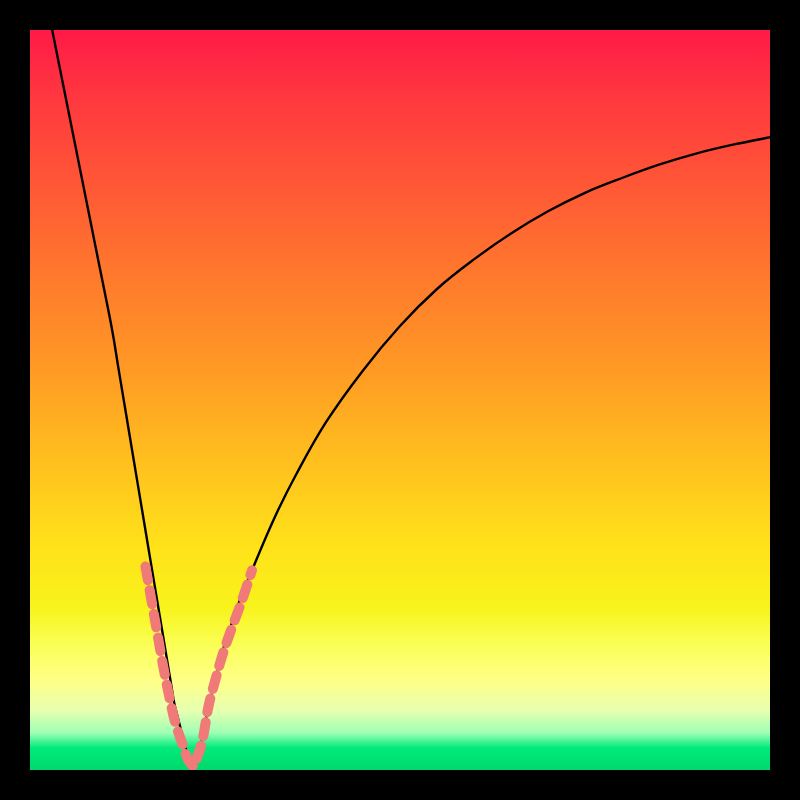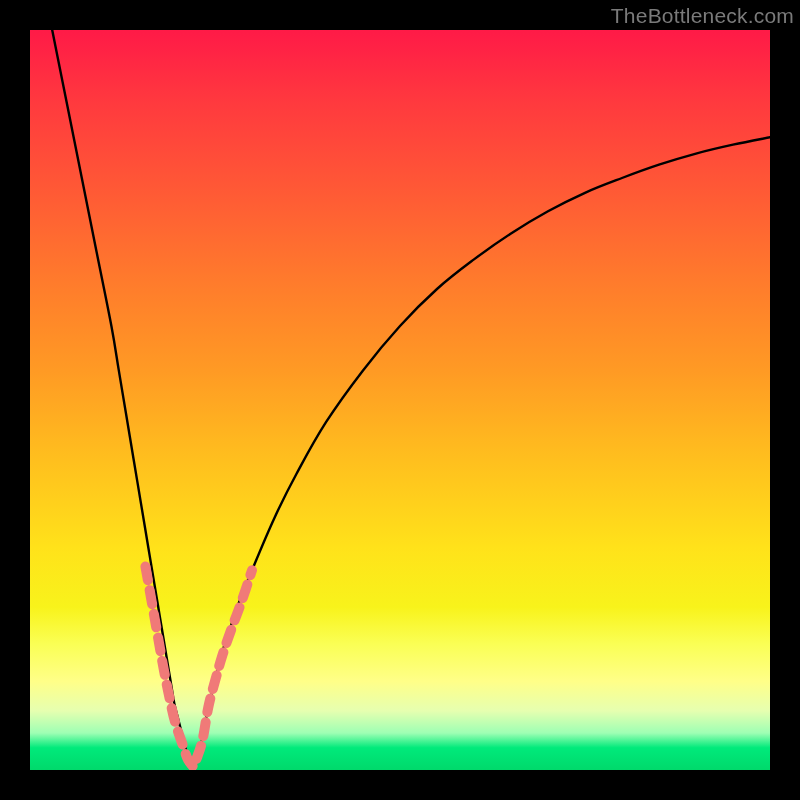--- a/index.html
+++ b/index.html
@@ -60,21 +60,20 @@
     font-weight: 500;
     letter-spacing: 0.2px;
     user-select: none;
   }
 </style>
 </head>
 <body>
 
 <div class="frame">
 
-  <div class="watermark">TheBottleneck.com</div>
 
   <div class="plot">
     <svg class="svg-overlay" viewBox="0 0 740 740" preserveAspectRatio="none">
       <g id="svg-series">
           <path d="M 22.2 0 C 24.864 13.32, 31.672 47.36, 37 74 C 42.328 100.64, 46.47200000000001 121.36, 51.800000000000004 148 C 57.128 174.64, 61.27199999999999 195.36, 66.6 222 C 71.928 248.64, 77.40400000000001 274.688, 81.4 296 C 85.396 317.312, 86.136 324.416, 88.8 340.4 C 91.464 356.38399999999996, 93.536 368.81600000000003, 96.2 384.8 C 98.864 400.784, 100.936 413.216, 103.60000000000001 429.2 C 106.26400000000001 445.18399999999997, 108.336 457.61600000000004, 111 473.6 C 113.664 489.584, 115.736 502.016, 118.4 518 C 121.06400000000001 533.984, 123.802 550.4119999999999, 125.80000000000001 562.4 C 127.79800000000002 574.388, 128.168 576.6080000000001, 129.5 584.6 C 130.832 592.592, 131.868 598.808, 133.2 606.8 C 134.53199999999998 614.7919999999999, 135.568 621.008, 136.9 629 C 138.232 636.992, 139.268 643.2080000000001, 140.6 651.2 C 141.932 659.192, 142.96800000000002 666.74, 144.3 673.4 C 145.632 680.06, 146.668 682.8720000000001, 148 688.2 C 149.332 693.528, 150.368 697.672, 151.7 703 C 153.03199999999998 708.328, 154.068 713.1379999999999, 155.4 717.8 C 156.732 722.462, 157.768 725.5699999999999, 159.1 728.9 C 160.432 732.23, 162.13400000000001 734.968, 162.8 736.3" fill="none" stroke="#000" stroke-width="2.4" stroke-linecap="round" stroke-linejoin="round"></path>
           <path d="M 162.8 736.3 C 164.132 732.9699999999999, 167.53600000000003 727.79, 170.20000000000002 717.8 C 172.864 707.81, 174.936 692.7879999999999, 177.6 680.8 C 180.26399999999998 668.812, 182.33599999999998 661.856, 185 651.2 C 187.66400000000002 640.5440000000001, 189.736 630.924, 192.4 621.6 C 195.06400000000002 612.2760000000001, 197.136 607.3919999999999, 199.8 599.4 C 202.46400000000003 591.408, 203.204 587.856, 207.20000000000002 577.2 C 211.19600000000003 566.5440000000001, 215.34 556.1840000000001, 222 540.2 C 228.66 524.216, 236.20800000000003 505.716, 244.20000000000002 488.4 C 252.192 471.08399999999995, 257.07599999999996 461.316, 266.4 444 C 275.724 426.684, 284.012 410.84800000000007, 296 392.20000000000005 C 307.988 373.552, 319.68 357.716, 333 340.4 C 346.32 323.08399999999995, 356.68 310.652, 370 296 C 383.32 281.348, 393.68000000000006 270.988, 407.00000000000006 259 C 420.32000000000005 247.012, 430.68 239.39000000000004, 444 229.40000000000003 C 457.32 219.41000000000003, 467.68 212.15800000000002, 481 203.5 C 494.32 194.84199999999998, 504.68 188.62599999999998, 518 181.29999999999995 C 531.32 173.97399999999993, 541.68 168.79399999999995, 555 162.79999999999995 C 568.32 156.80599999999995, 578.68 153.06159999999997, 592 148 C 605.32 142.93840000000003, 615.68 139.07560000000007, 629 134.68000000000006 C 642.32 130.28440000000006, 652.68 127.17640000000004, 666 123.58000000000004 C 679.32 119.98360000000004, 689.68 117.63040000000004, 703 114.70000000000005 C 716.32 111.76960000000005, 733.34 108.63200000000006, 740 107.30000000000007" fill="none" stroke="#000" stroke-width="2.4" stroke-linecap="round" stroke-linejoin="round"></path>
           <path d="M 115.44 536.5 C 116.5056 542.494, 119.22879999999999 557.8119999999999, 121.35999999999999 569.8 C 123.49119999999998 581.788, 125.14879999999998 591.112, 127.27999999999999 603.1 C 129.41119999999998 615.0880000000001, 131.06879999999998 625.078, 133.2 636.4 C 135.3312 647.722, 136.9888 656.01, 139.12 666 C 141.2512 675.99, 142.64239999999998 683.242, 145.04 691.9 C 147.4376 700.558, 150.17560000000003 707.44, 152.44000000000003 714.1 C 154.70440000000002 720.76, 155.7552 724.904, 157.62 728.9 C 159.4848 732.896, 161.8676 734.968, 162.8 736.3" fill="none" stroke="#f07a78" stroke-width="10" stroke-linecap="round" stroke-linejoin="round" stroke-dasharray="14 10"></path>
           <path d="M 166.5 728.9 C 167.5656 725.5699999999999, 170.2888 719.7239999999999, 172.42000000000002 710.4 C 174.55120000000002 701.076, 176.0756 687.756, 178.34 677.1 C 180.6044 666.4440000000001, 182.4692 660.5240000000001, 185 651.2 C 187.5308 641.876, 189.4696 634.624, 192.4 625.3 C 195.3304 615.9759999999999, 197.95000000000002 608.7239999999999, 201.28 599.4 C 204.60999999999999 590.076, 207.17039999999997 584.156, 210.89999999999998 573.5 C 214.62959999999998 562.844, 220.002 546.1940000000001, 222 540.2" fill="none" stroke="#f07a78" stroke-width="10" stroke-linecap="round" stroke-linejoin="round" stroke-dasharray="14 10"></path>
         </g>
     </svg>

